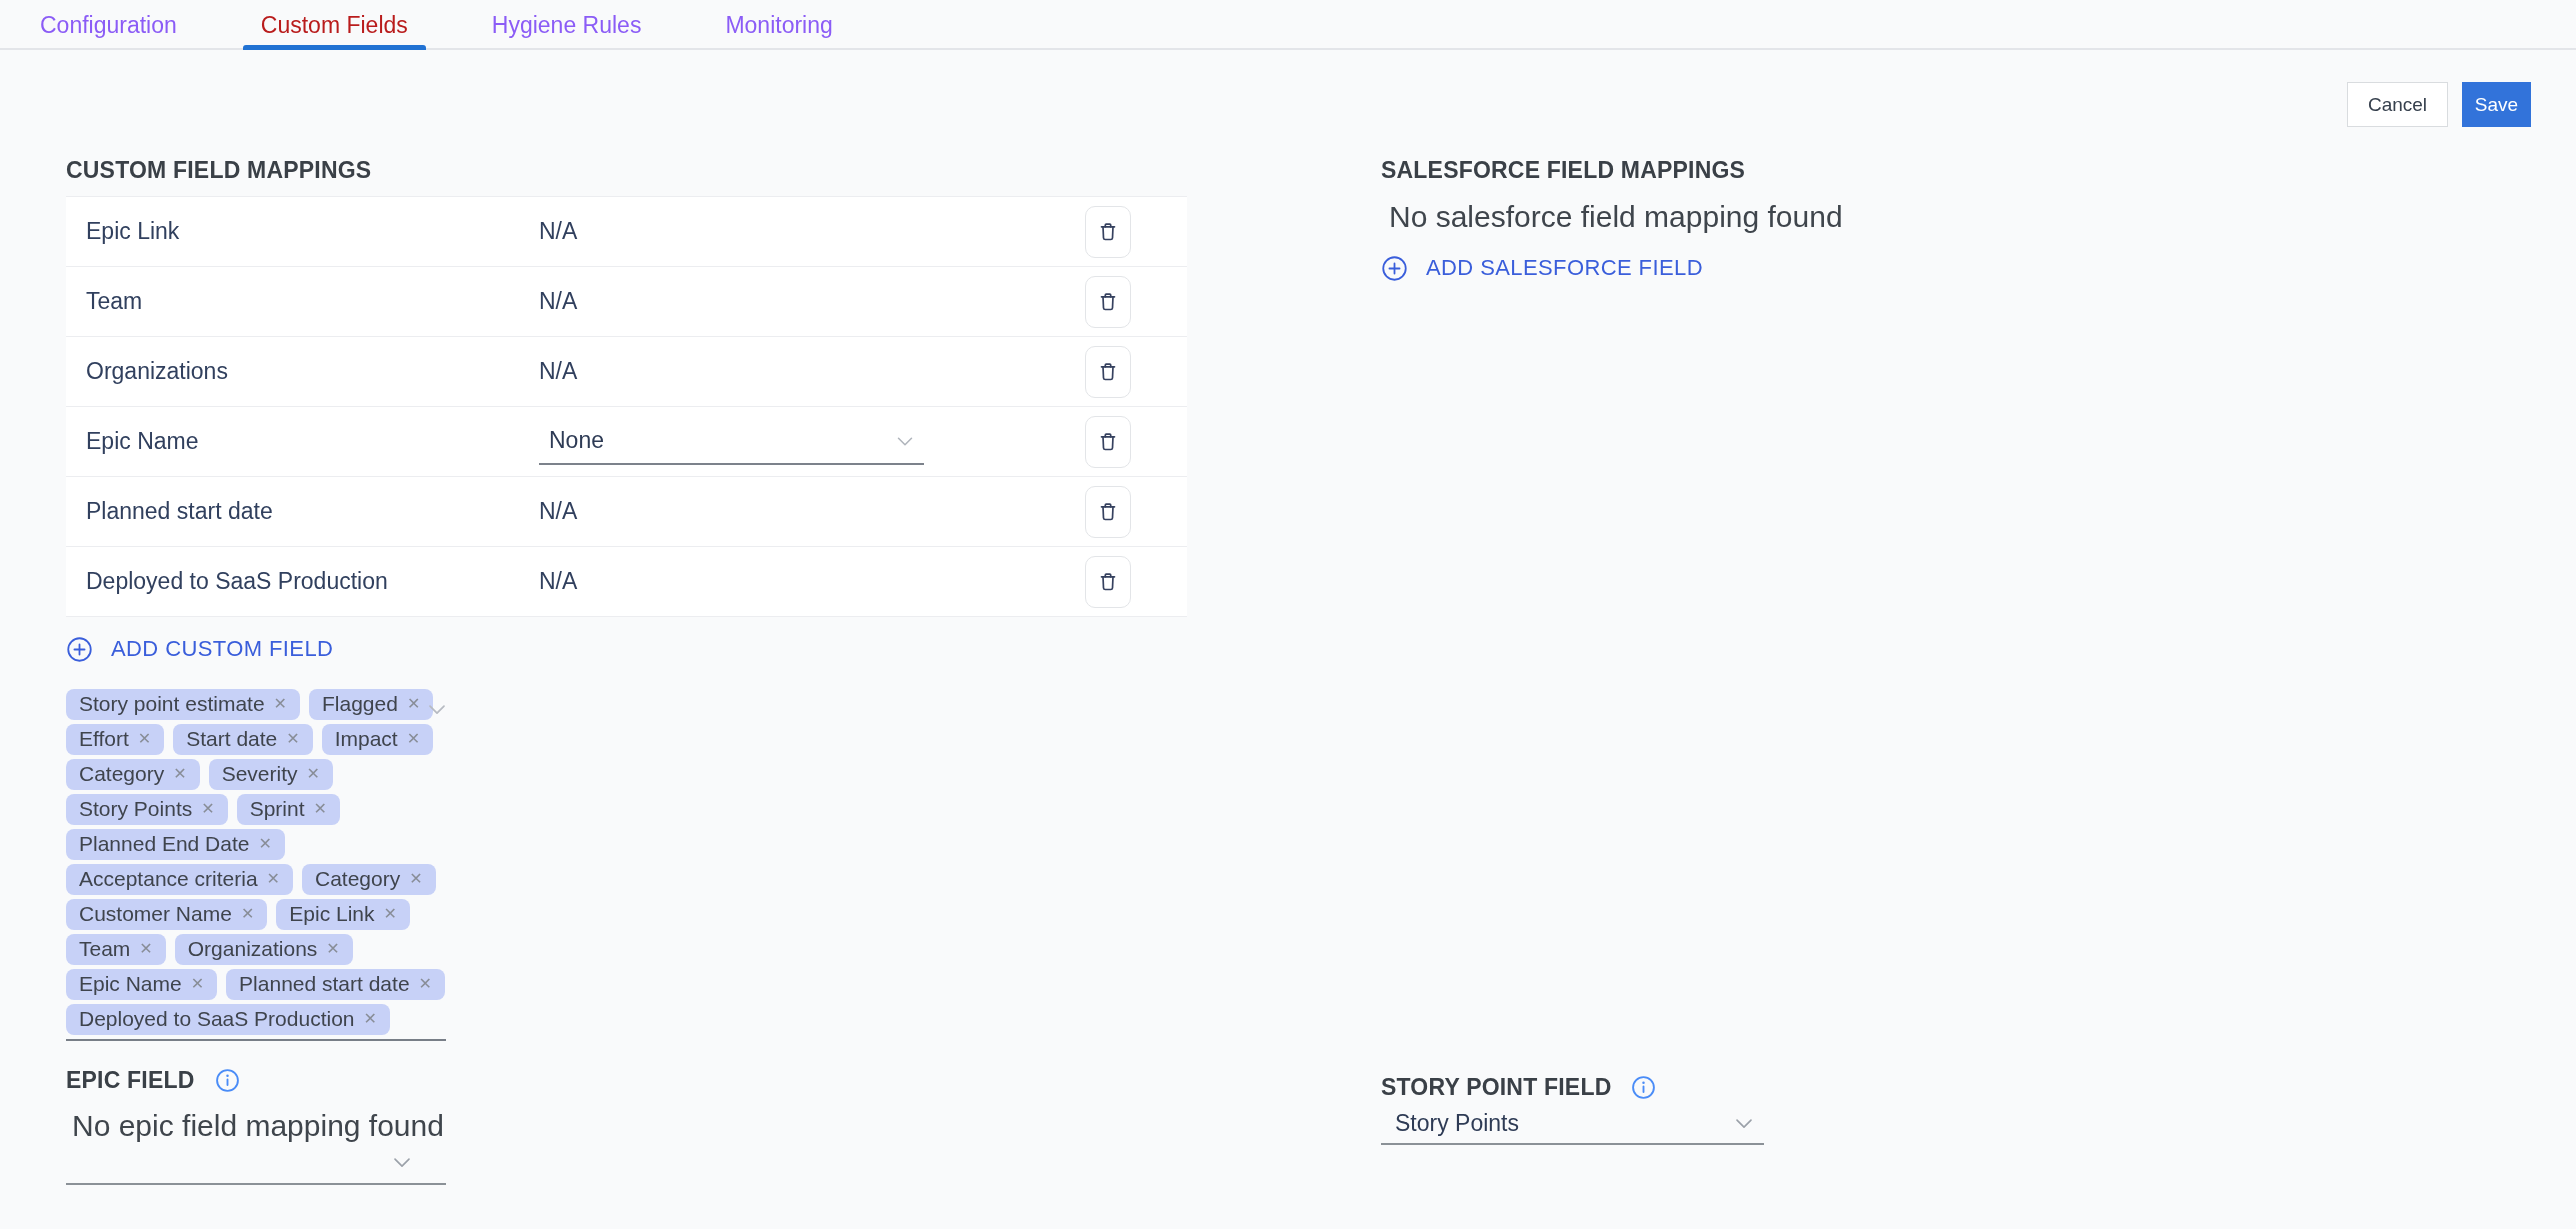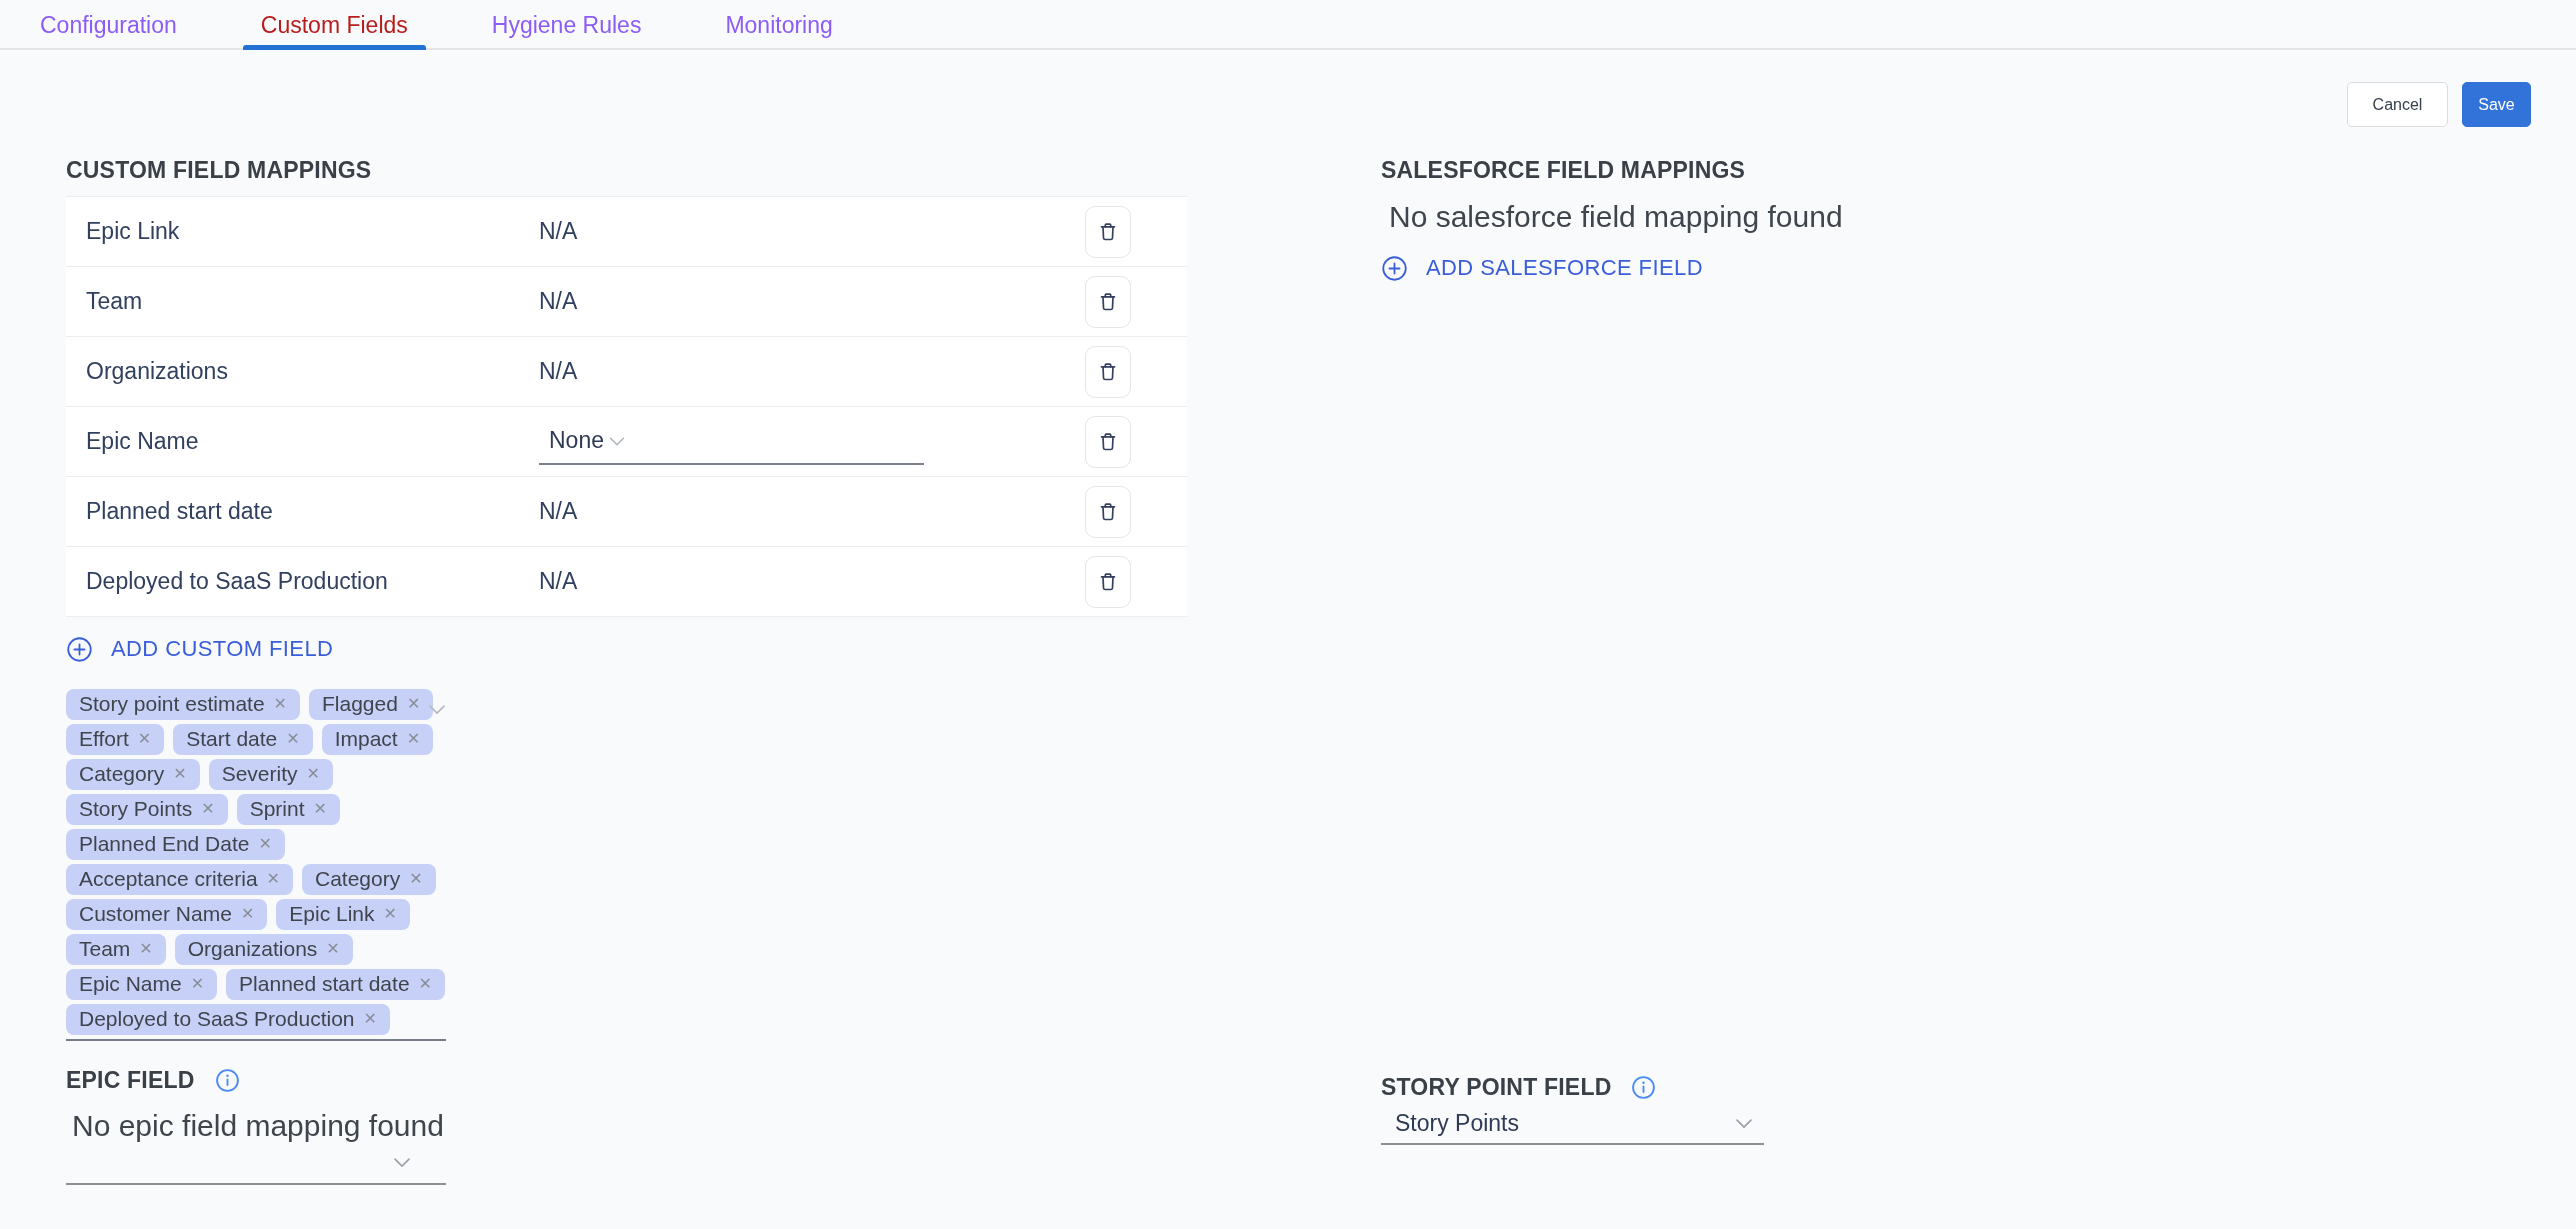--- a/index.html
+++ b/index.html
@@ -21,41 +21,41 @@
   }
   .tab:first-child { margin-left:22px; }
   .tab.active { color:#b91c1c; font-weight:500; }
   .tab.active::after {
     content:""; position:absolute; left:0; right:0; bottom:0; height:5px;
     background:#2172d3; border-radius:3px 3px 0 0; z-index:2;
   }
 
   
   .actions { position:absolute; top:82px; right:45px; display:flex; gap:14px; }
-  .btn { height:45px; font-size:16px; border-radius:5px; cursor:pointer; font-family:inherit; }
+  .btn { height:45px; font-size:19px; border-radius:0; cursor:pointer; font-family:inherit; }
   .btn-cancel { width:101px; background:#ffffff; border:1px solid #d9dcdf; color:#36404d; }
   .btn-save { width:69px; background:#3273da; border:1px solid #3273da; color:#ffffff; }
 
   
   .left-col { position:absolute; left:66px; top:156px; width:1121px; }
   .section-title { font-size:23px; font-weight:700; color:#3a4047; letter-spacing:0.2px; height:28px; display:flex; align-items:center; gap:12px; }
   .title-row { display:flex; align-items:center; gap:20px; }
 
   .ftable { margin-top:12px; background:#ffffff; border-bottom:1px solid #ecedf0; }
   .frow { display:flex; align-items:center; height:70px; border-top:1px solid #ecedf0; padding-left:20px; }
   .flabel { flex:0 0 453px; font-size:23px; color:#31405e; }
   .fvalue { flex:1; font-size:23px; color:#31405e; display:flex; align-items:center; }
   .trash-btn {
     margin-left:auto; margin-right:56px; width:46px; height:52px;
     background:#ffffff; border:1px solid #e3e5e8; border-radius:10px;
     display:flex; align-items:center; justify-content:center; cursor:pointer;
   }
 
   .uselect {
-    width:385px; height:46px; display:flex; align-items:center; 
+    width:385px; height:46px; display:flex; align-items:center; justify-content:space-between;
     border-bottom:2px solid #7c828b; cursor:pointer;
   }
   .uselect .sel-text { padding-left:10px; font-size:23px; color:#2e3b55; }
   .uselect svg { margin-right:6px; }
 
   .add-link {
     margin-top:16px; display:inline-flex; align-items:center; gap:18px; height:32px;
     color:#3a5edb; font-size:22px; font-weight:500; letter-spacing:0.4px;
     background:none; border:none; cursor:pointer; font-family:inherit;
   }

